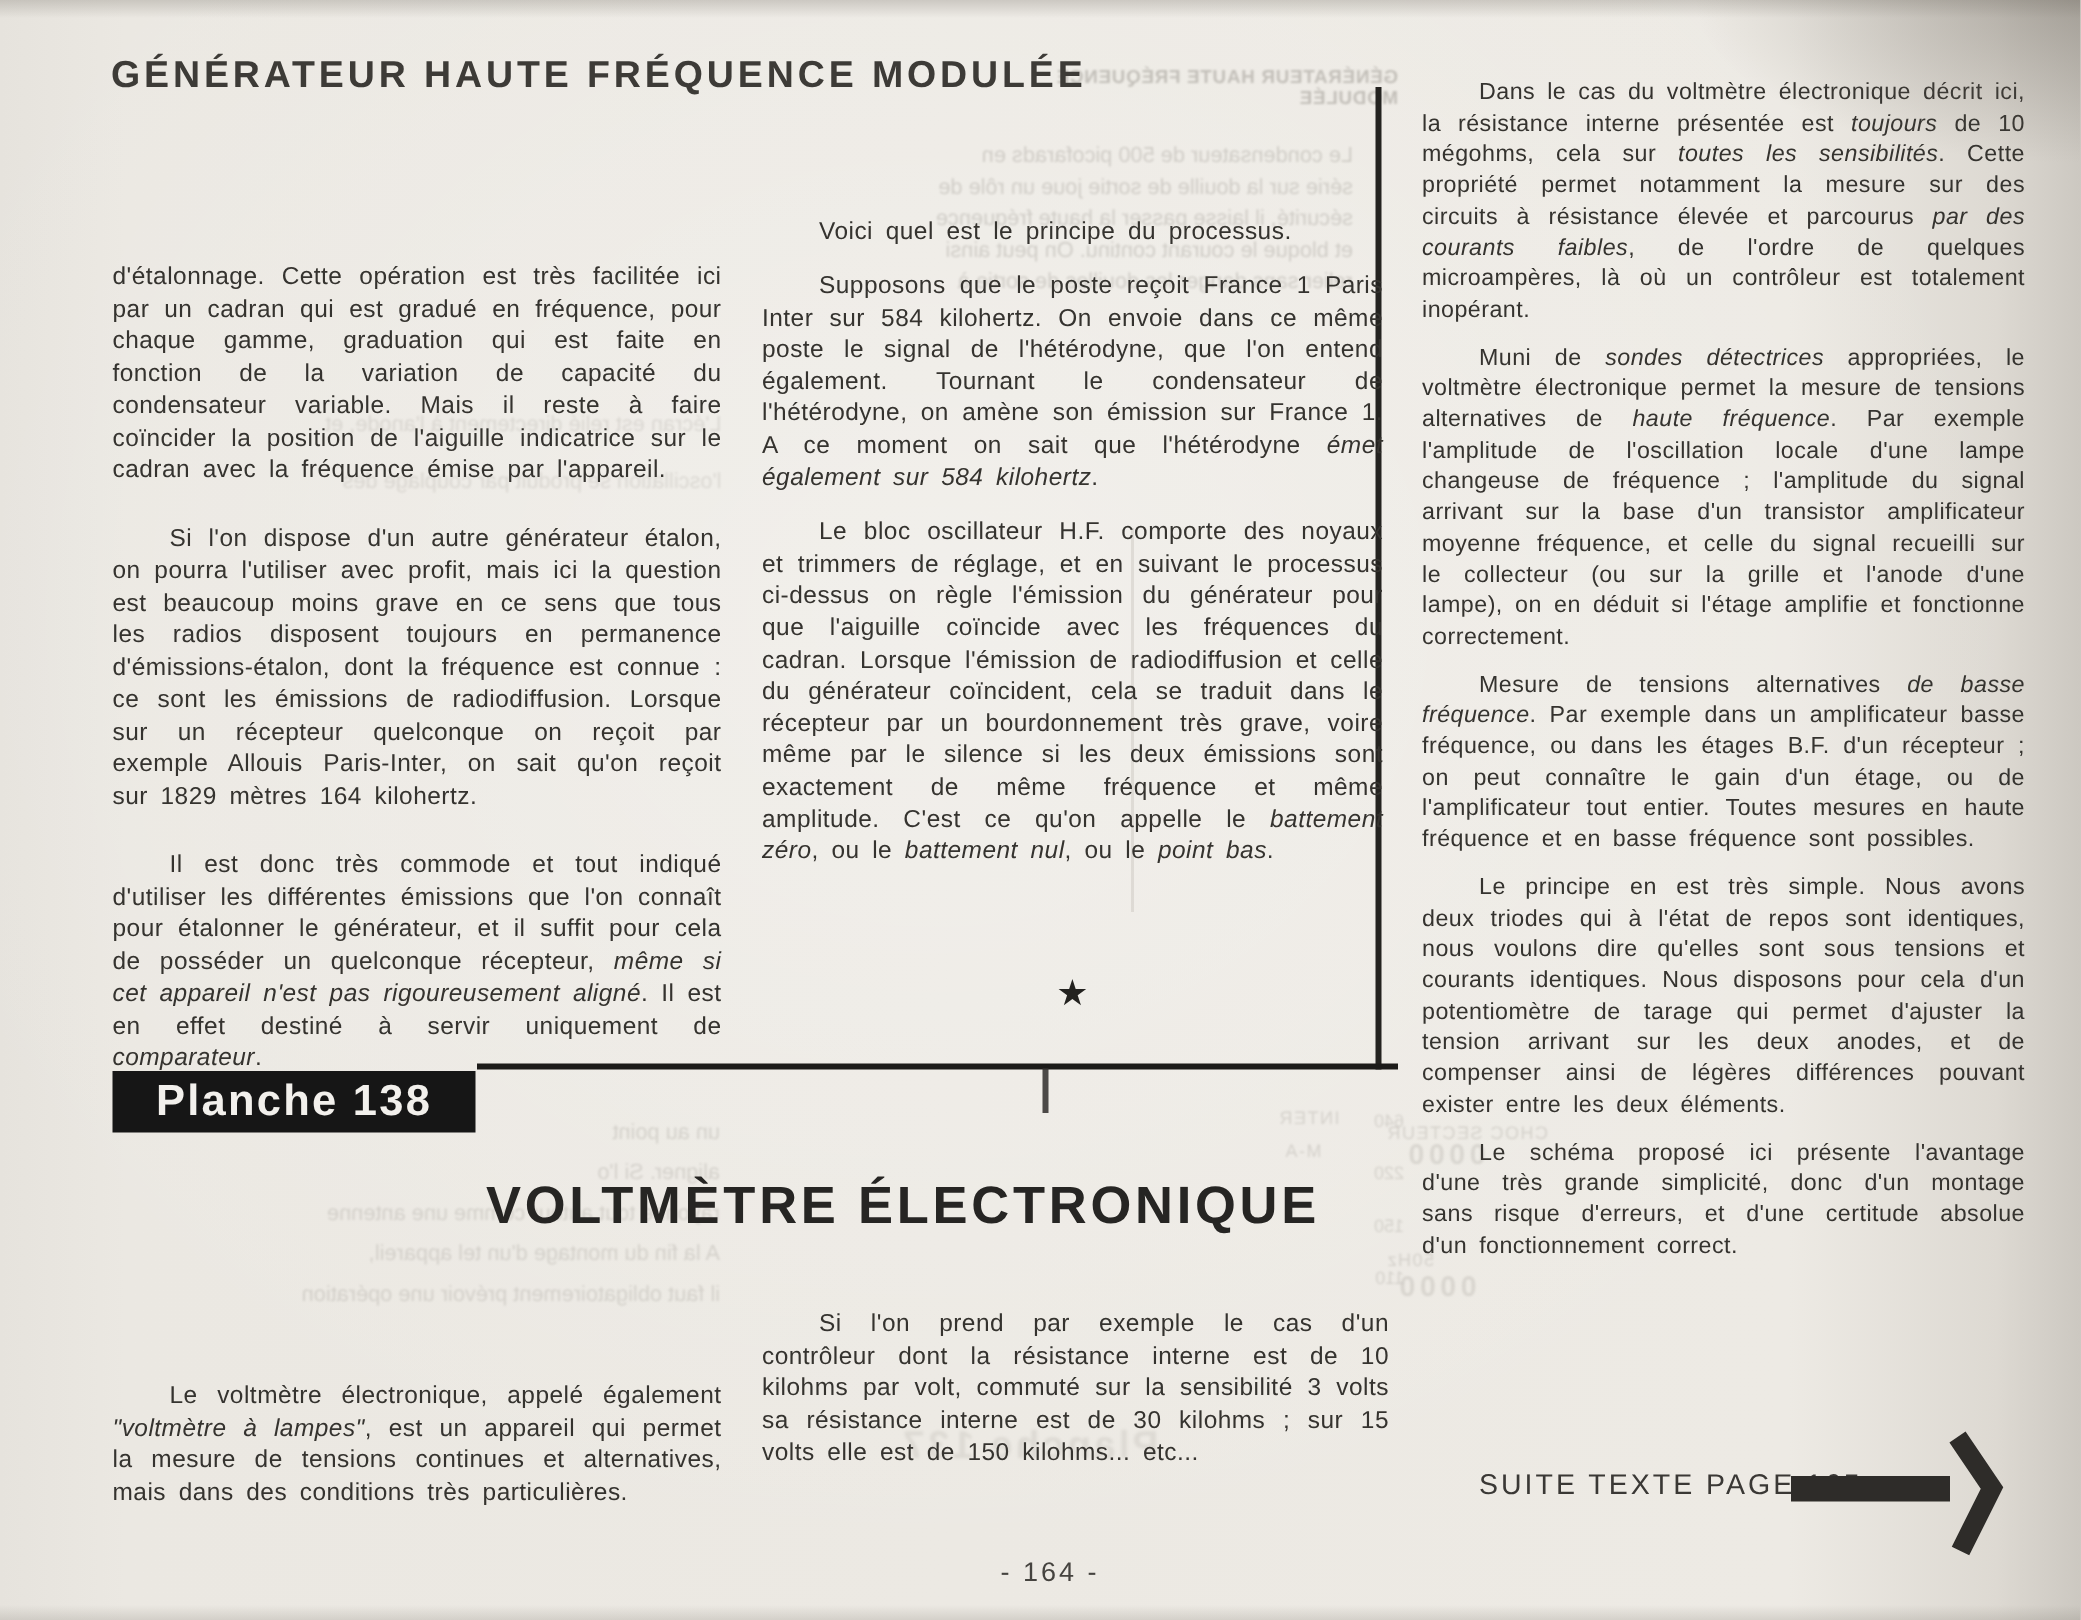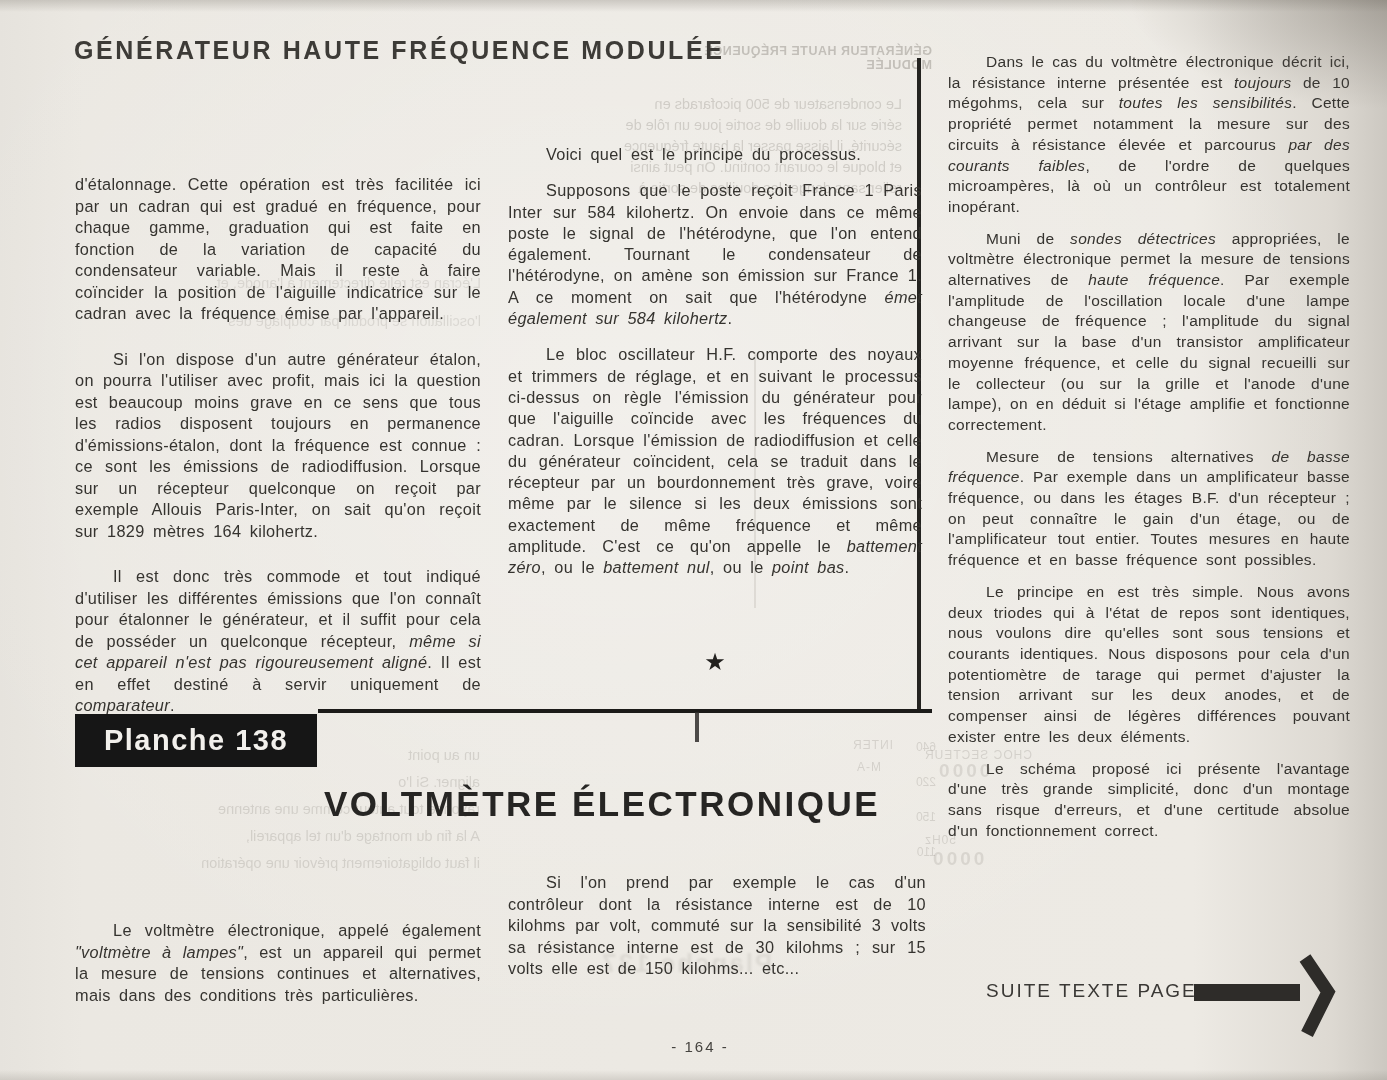--- a/index.html
+++ b/index.html
@@ -45,38 +45,38 @@
   .hrule{position:absolute; left:318px; top:709px; width:614px; height:4px;
          background:#1c1b19; z-index:3;}
   .vrule{position:absolute; left:917px; top:58px; width:4px; height:655px;
          background:#242320; z-index:3;}
   .fold-tick{position:absolute; left:695px; top:712px; width:4px; height:30px;
          background:#2f2d2a; opacity:0.85; z-index:3;}
   .fold-line{position:absolute; left:754px; top:352px; width:2px; height:256px;
          background:rgba(110,105,95,0.14); z-index:2;}
 
   .plate{
-    position:absolute; left:75px; top:714px; width:242px; height:53px; z-index:3;
+    position:absolute; left:75px; top:714px; width:242px; height:41px; z-index:3;
     background:#161616; color:#f2f0ec;
     display:flex; align-items:center; justify-content:center;
     font-size:29px; font-weight:bold; letter-spacing:1.5px;
   }
   .section-title{
     position:absolute; left:300px; top:784px; width:560px; z-index:3;
     text-align:center; font-size:35px; font-weight:900; letter-spacing:2.5px;
     color:#262523; white-space:nowrap;margin-left:22px;
   }
   .suite{
     position:absolute; left:986px; top:980px; z-index:3;
     font-size:19px; letter-spacing:2px; color:#3a3835; white-space:nowrap;
   }
   .arrow{position:absolute; left:1192px; top:948px; z-index:3;}
   .pagenum{
     position:absolute; left:620px; top:1038px; width:160px; z-index:3;
-    text-align:center; font-size:15px; letter-spacing:2px; color:#45433f;
+    text-align:center; font-size:18px; letter-spacing:2px; color:#45433f;
   }
 
   
   .ghost{position:absolute; z-index:1; color:#6f6a62; transform:scaleX(-1);
          filter:blur(0.7px); opacity:0.24;}
   .ghost .gl{display:block; white-space:nowrap;}
   .ghost-header{left:686px; top:44px; width:246px; font-size:12.5px; font-weight:900;
                 letter-spacing:0.5px; opacity:0.34;}
   .ghost-mid-top{left:556px; top:94px; width:346px; font-size:14.5px; line-height:21px;}
   .ghost-left-mid{left:75px; top:264px; width:406px; font-size:14.5px; line-height:38px; opacity:0.16;}

